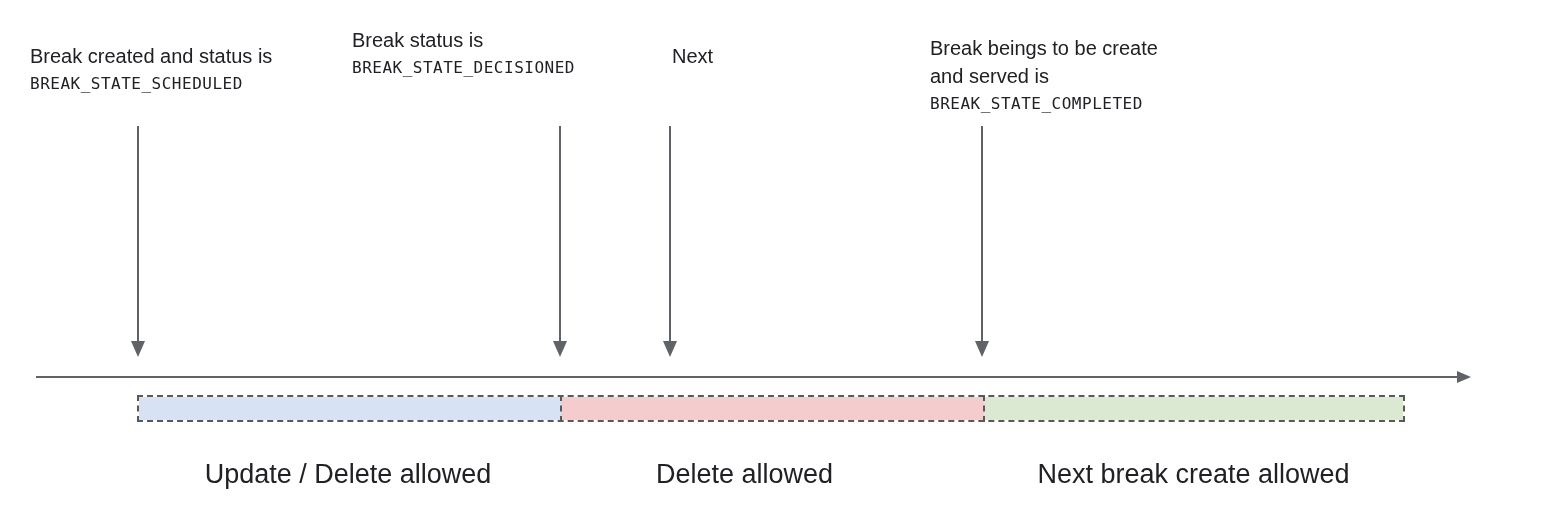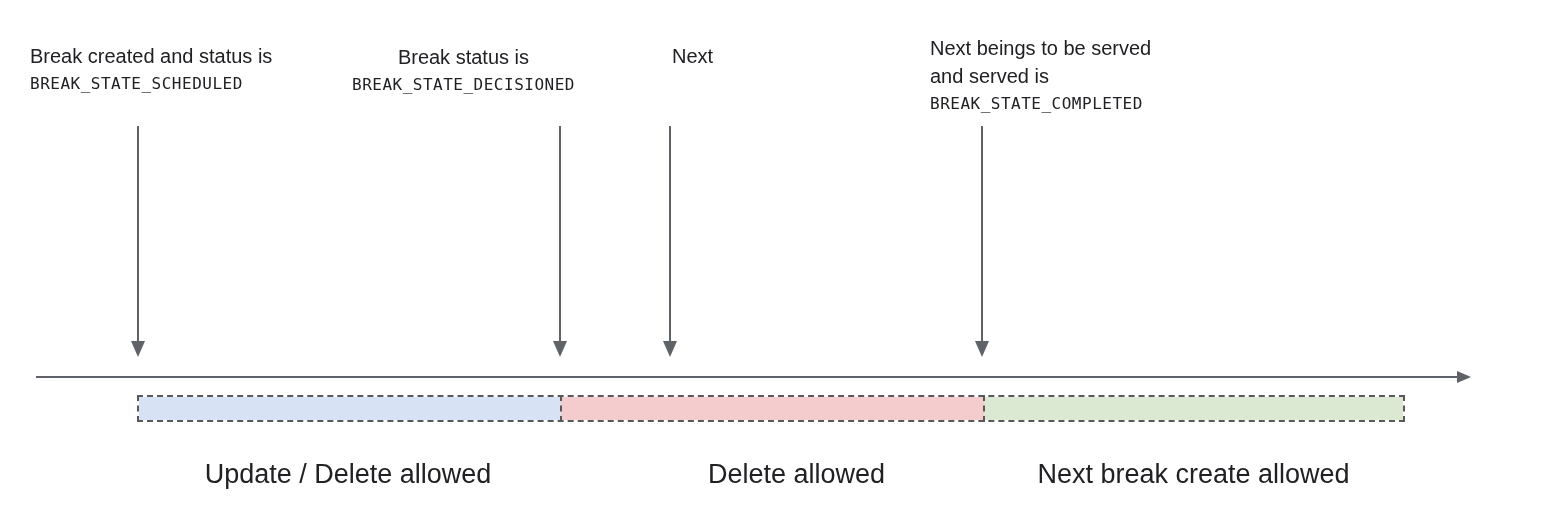--- a/index.html
+++ b/index.html
@@ -112,31 +112,31 @@
 </head>
 <body>
 
 <div class="canvas">
 
   <div class="annotation" style="left:30px; top:42px;">
     <span class="line">Break created and status is</span>
     <span class="line mono">BREAK_STATE_SCHEDULED</span>
   </div>
 
-  <div class="annotation" style="left:352px; top:43px;text-align:center;">
+  <div class="annotation" style="left:352px; top:26px;">
     <span class="line">Break status is</span>
     <span class="line mono">BREAK_STATE_DECISIONED</span>
   </div>
 
   <div class="annotation" style="left:672px; top:42px;">
     <span class="line">Next</span>
   </div>
 
   <div class="annotation" style="left:930px; top:34px;">
-    <span class="line">Next beings to be served</span>
+    <span class="line">Break beings to be create</span>
     <span class="line">and served is</span>
     <span class="line mono">BREAK_STATE_COMPLETED</span>
   </div>
 
   <div class="v-arrow" style="left:137px;"></div>
   <div class="v-arrow" style="left:559px;"></div>
   <div class="v-arrow" style="left:669px;"></div>
   <div class="v-arrow" style="left:981px;"></div>
 
   <div class="axis-line"></div>
@@ -144,16 +144,16 @@
 
   <div class="state-bar">
     <div class="segment-fill" style="left: 0px; width: 422px; background-color: rgb(215, 227, 244);"></div>
     <div class="segment-fill" style="left: 422px; width: 423px; background-color: rgb(245, 204, 205);"></div>
     <div class="segment-fill" style="left: 845px; width: 419px; background-color: rgb(219, 233, 211);"></div>
     <div class="seg-divider" style="left:421px;"></div>
     <div class="seg-divider" style="left:844px;"></div>
   </div>
 
   <div class="segment-label" style="left:137px; width:422px;">Update / Delete allowed</div>
-  <div class="segment-label" style="left:585px; width:423px;">Delete allowed</div>
+  <div class="segment-label" style="left:533px; width:423px;">Delete allowed</div>
   <div class="segment-label" style="left:982px; width:423px;">Next break create allowed</div>
 
 </div>
 
 </body></html>

